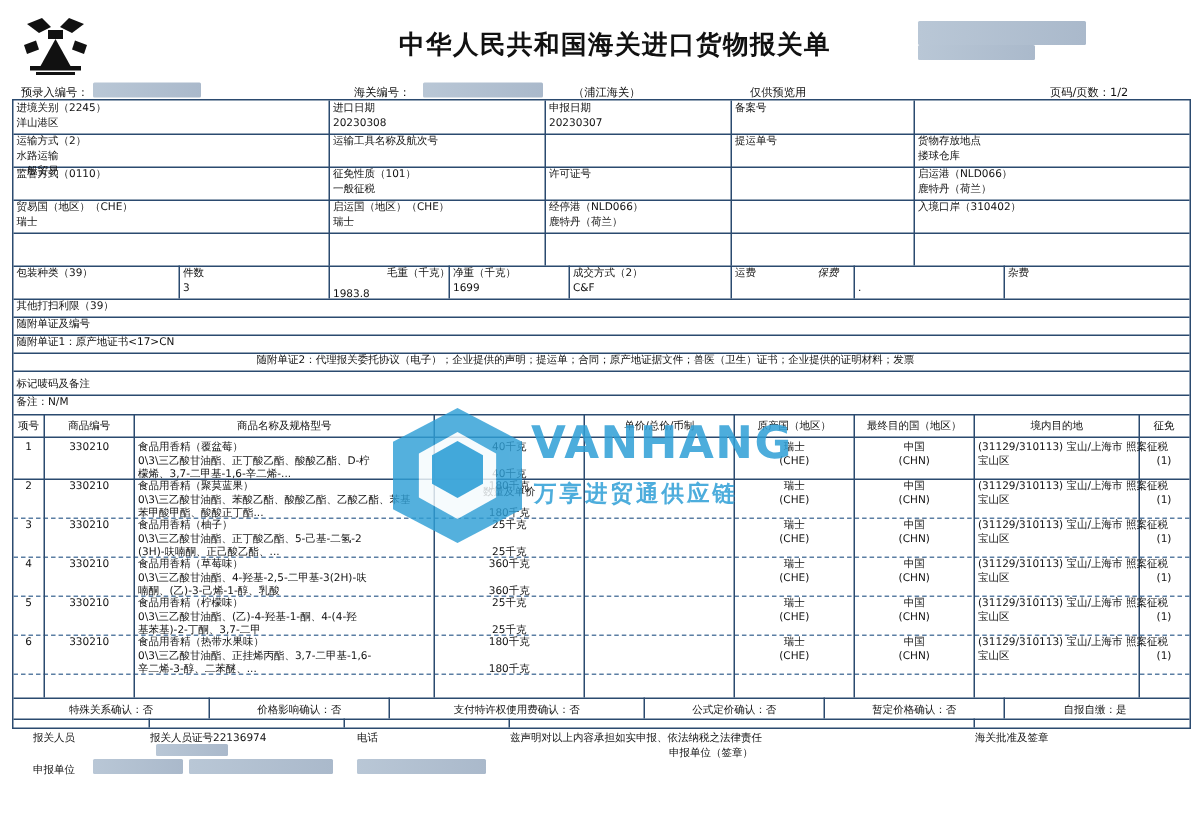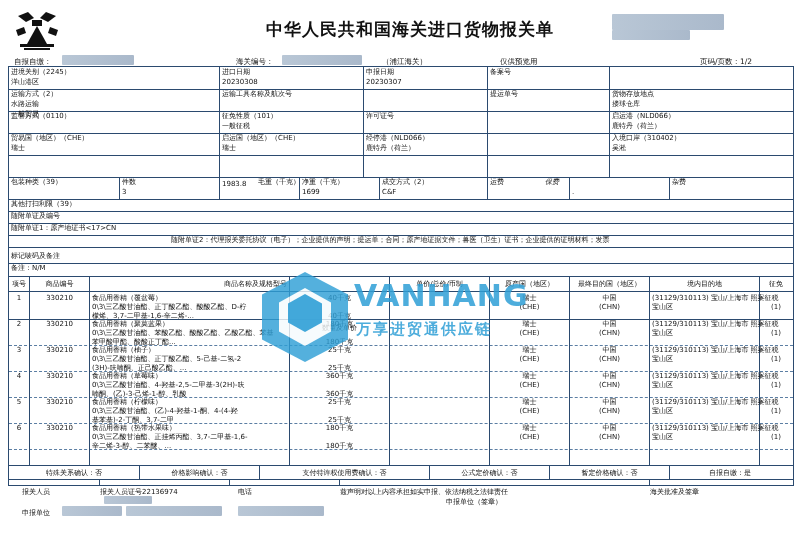--- a/index.html
+++ b/index.html
@@ -90,21 +90,21 @@
       <path d="M44 20 L36 17 L34 23 L42 26 Z"></path>
       <path d="M6 34 h34 v3 h-34 z"></path>
       <path d="M10 38 h26 v2 h-26 z"></path>
     </g>
   </svg>
 
   <div class="title">中华人民共和国海关进口货物报关单</div>
   <div class="redact hdr-redact"></div>
   <div class="redact hdr-redact2"></div>
 
-  <div class="pos lbl" style="left:14px;top:57px;">自报自缴：</div>
+  <div class="pos lbl" style="left:14px;top:57px;">预录入编号：</div>
   <div class="redact" style="position:absolute;left:62px;top:55px;width:72px;height:10px;"></div>
 
   <div class="pos lbl" style="left:236px;top:57px;">海关编号：</div>
   <div class="redact" style="position:absolute;left:282px;top:55px;width:80px;height:10px;"></div>
 
   <div class="pos lbl" style="left:382px;top:57px;">（浦江海关）</div>
   <div class="pos lbl" style="left:500px;top:57px;">仅供预览用</div>
   <div class="pos lbl" style="left:700px;top:57px;">页码/页数：1/2</div>
 
   <div class="frame">
@@ -191,46 +191,45 @@
     <div class="cell" style="left:601px;top:44px;width:180px;">启运港（NLD066）</div>
     <div class="cell" style="left:601px;top:54px;width:180px;">鹿特丹（荷兰）</div>
 
     <div class="cell" style="left:0;top:66px;width:210px;">贸易国（地区）（CHE）</div>
     <div class="cell" style="left:0;top:76px;width:210px;">瑞士</div>
     <div class="cell" style="left:211px;top:66px;width:143px;">启运国（地区）（CHE）</div>
     <div class="cell" style="left:211px;top:76px;width:143px;">瑞士</div>
     <div class="cell" style="left:355px;top:66px;width:123px;">经停港（NLD066）</div>
     <div class="cell" style="left:355px;top:76px;width:123px;">鹿特丹（荷兰）</div>
     <div class="cell" style="left:601px;top:66px;width:180px;">入境口岸（310402）</div>
-    <div class="cell" style="left:601px;top:76px;width:180px;">吴淞</div>
 
     <div class="cell" style="left:0;top:110px;width:110px;">包装种类（39）</div>
     <div class="cell" style="left:111px;top:110px;width:99px;">件数</div>
     <div class="cell" style="left:111px;top:120px;width:99px;">3</div>
     <div class="cell" style="left:211px;top:110px;width:79px;margin-left:36px;">毛重（千克）</div>
-    <div class="cell" style="left:211px;top:112px;width:79px;">1983.8</div>
+    <div class="cell" style="left:211px;top:124px;width:79px;">1983.8</div>
     <div class="cell" style="left:291px;top:110px;width:79px;">净重（千克）</div>
     <div class="cell" style="left:291px;top:120px;width:79px;">1699</div>
     <div class="cell" style="left:371px;top:110px;width:107px;">成交方式（2）</div>
     <div class="cell" style="left:371px;top:120px;width:107px;">C&amp;F</div>
     <div class="cell" style="left:479px;top:110px;width:81px;">运费</div>
     <div class="cell" style="left:534px;top:110px;width:99px;font-style:italic;">保费</div>
     <div class="cell" style="left:561px;top:120px;width:99px;">.</div>
     <div class="cell" style="left:661px;top:110px;width:120px;">杂费</div>
 
     <div class="cell" style="left:0;top:132px;width:210px;">其他打扫利限（39）</div>
     <div class="cell" style="left:0;top:144px;width:240px;">随附单证及编号</div>
     <div class="cell" style="left:0;top:156px;width:260px;">随附单证1：原产地证书&lt;17&gt;CN</div>
     <div class="cell" style="left:0;top:184px;width:240px;">标记唛码及备注</div>
     <div class="cell" style="left:0;top:196px;width:240px;">备注：N/M</div>
     <div class="cell" style="left:160px;top:168px;width:620px;">随附单证2：代理报关委托协议（电子）；企业提供的声明；提运单；合同；原产地证据文件；兽医（卫生）证书；企业提供的证明材料；发票</div>
 
     <div class="cell c" style="left:0;top:212px;width:20px;">项号</div>
     <div class="cell c" style="left:21px;top:212px;width:59px;">商品编号</div>
-    <div class="cell c" style="left:81px;top:212px;width:199px;text-align:right;">商品名称及规格型号</div>
+    <div class="cell c" style="left:81px;top:212px;width:199px;">商品名称及规格型号</div>
     <div class="cell c" style="left:281px;top:212px;width:99px;margin-top:44px;">数量及单价</div>
     <div class="cell c" style="left:381px;top:212px;width:99px;">单价/总价/币制</div>
     <div class="cell c" style="left:481px;top:212px;width:79px;">原产国（地区）</div>
     <div class="cell c" style="left:561px;top:212px;width:79px;">最终目的国（地区）</div>
     <div class="cell c" style="left:641px;top:212px;width:109px;">境内目的地</div>
     <div class="cell c" style="left:751px;top:212px;width:32px;">征免</div>
 
     <div class="gcell c" style="left:0;top:227px;width:20px;">1</div>
     <div class="gcell c" style="left:21px;top:227px;width:59px;">330210</div>
     <div class="gcell" style="left:83px;top:227px;width:196px;">食品用香精（覆盆莓）</div>

